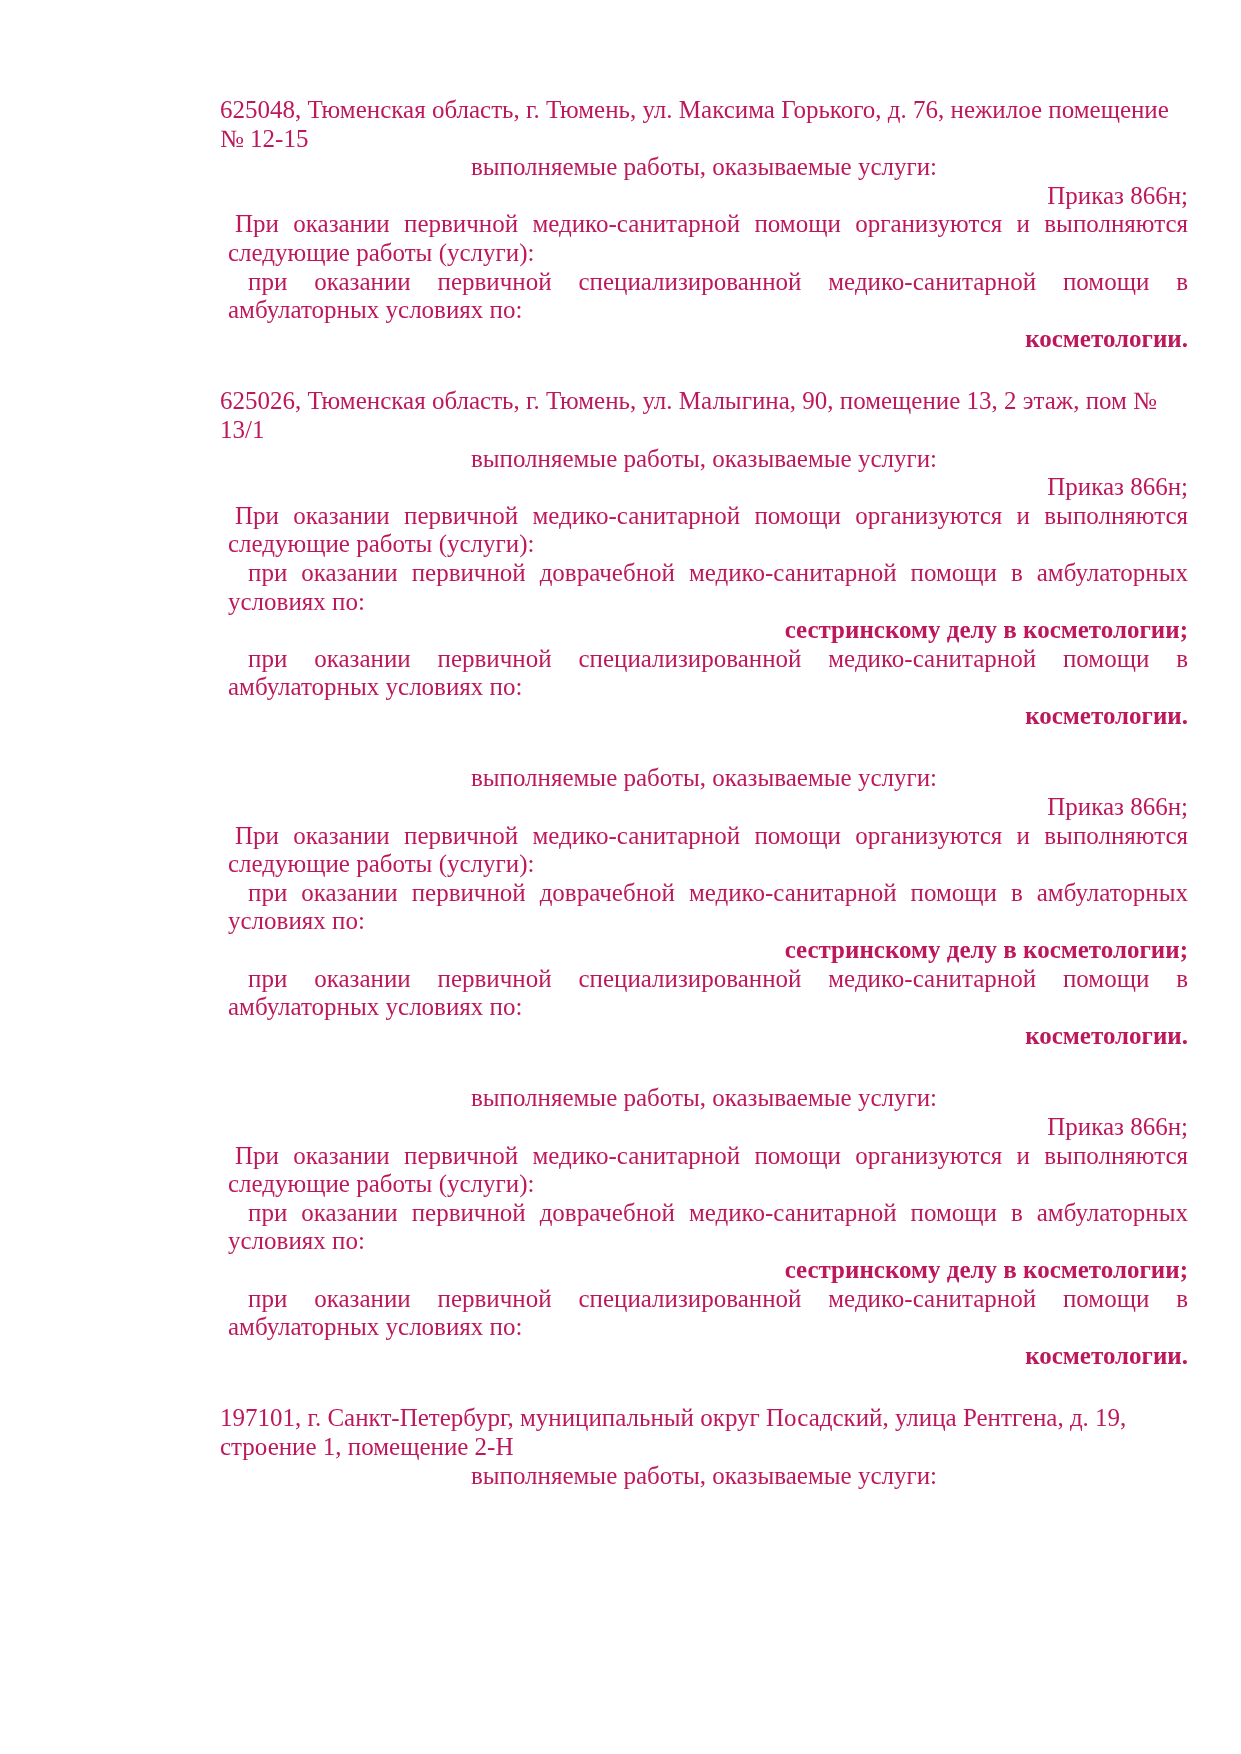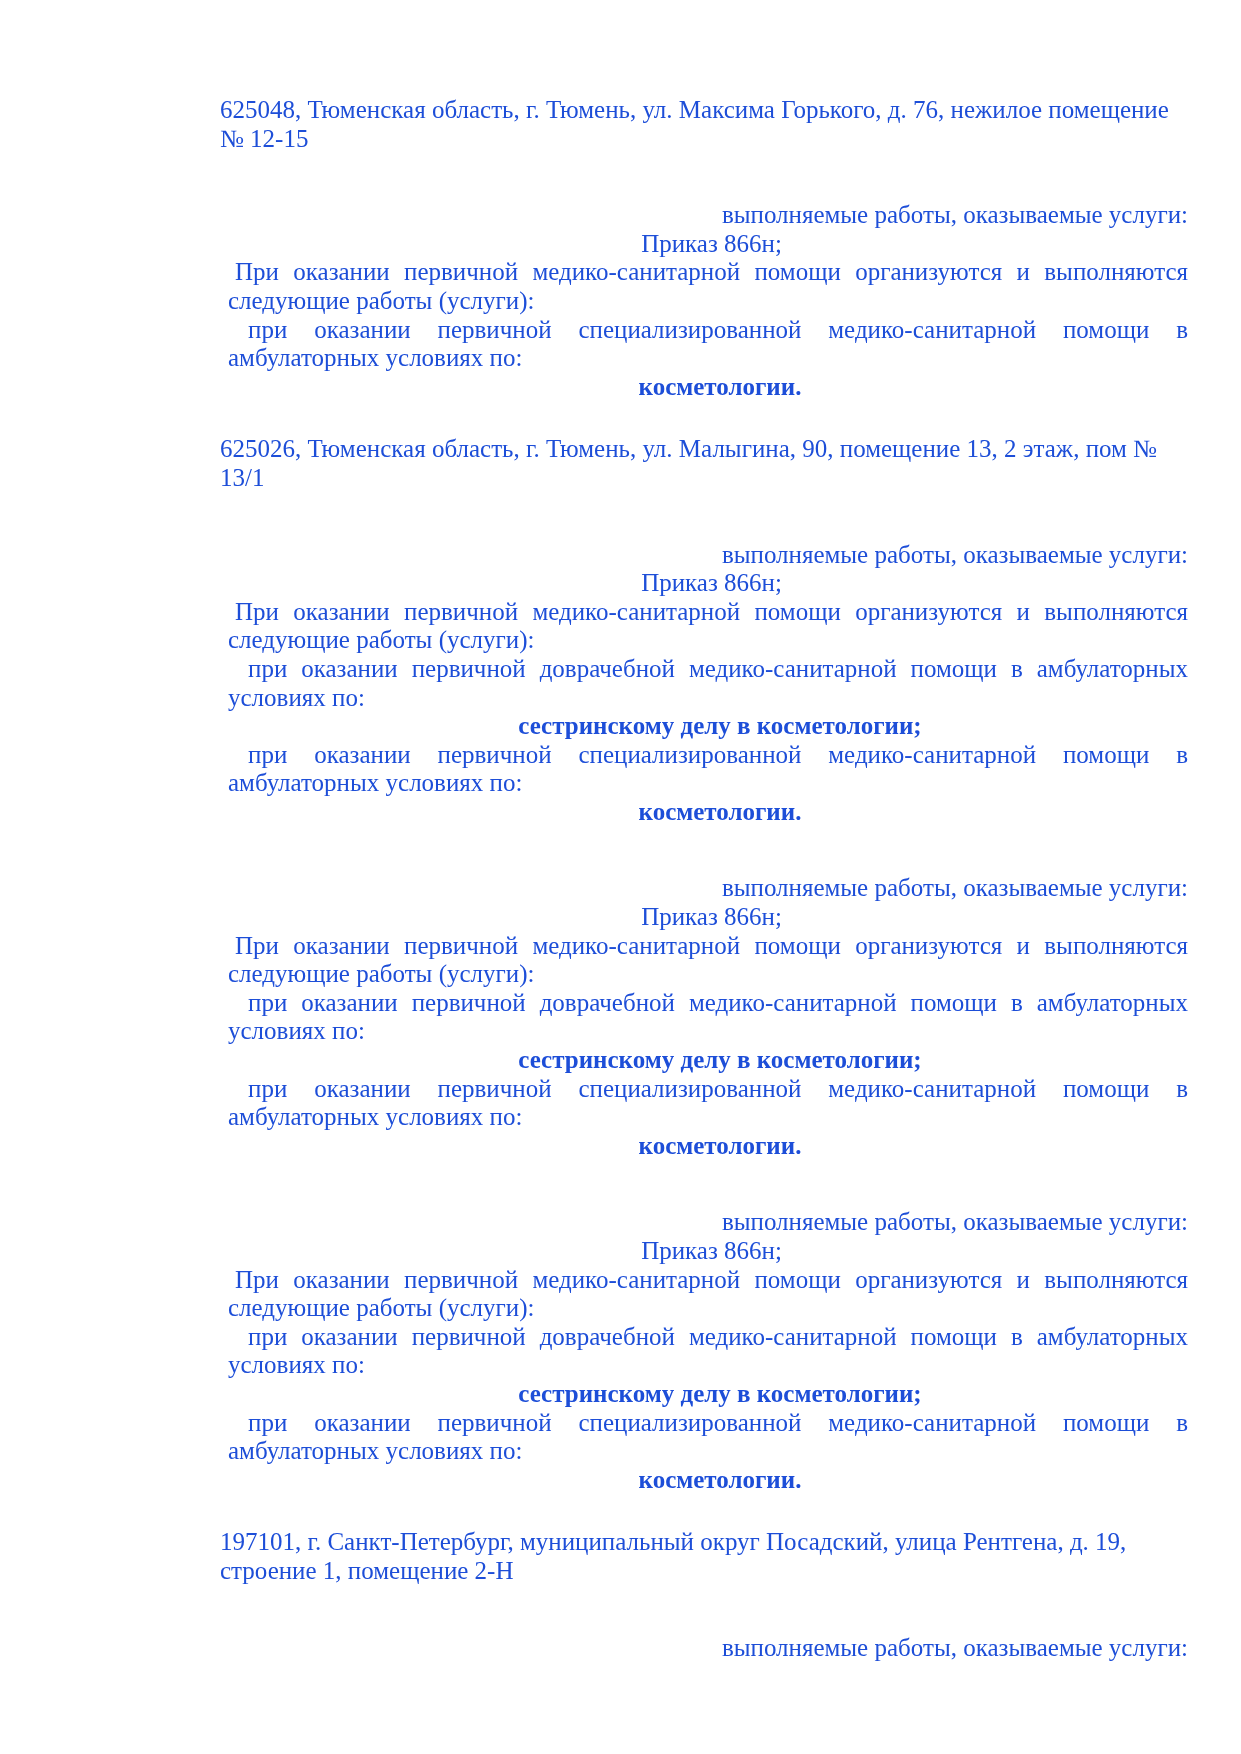--- a/index.html
+++ b/index.html
@@ -9,41 +9,40 @@
   }
   .page {
     position: relative;
     width: 1241px;
     height: 1754px;
     background: #ffffff;
     overflow: hidden;
     font-family: "Liberation Serif", "DejaVu Serif", serif;
     font-size: 25px;
     line-height: 28.6px;
-    color: #1d4ed8;
+    color: #be185d;
     -webkit-font-smoothing: antialiased;
   }
   .content {
     margin-left: 220px;
     width: 968px;
     padding-top: 96px;
     hyphens: none;
   }
   .entry {
     margin: 0 0 34px 0;
   }
   .address {
     text-align: left;
   }
   .works-label {
-    text-align: right;
-    margin-top: 48px;
+    text-align: center;
   }
   .para {
-    text-align: center;
+    text-align: right;
   }
   .p-order {
     padding-left: 8px;
     text-indent: 7px;
   }
   .p-main {
     padding-left: 8px;
     text-indent: 7px;
     text-align: justify;
   }

